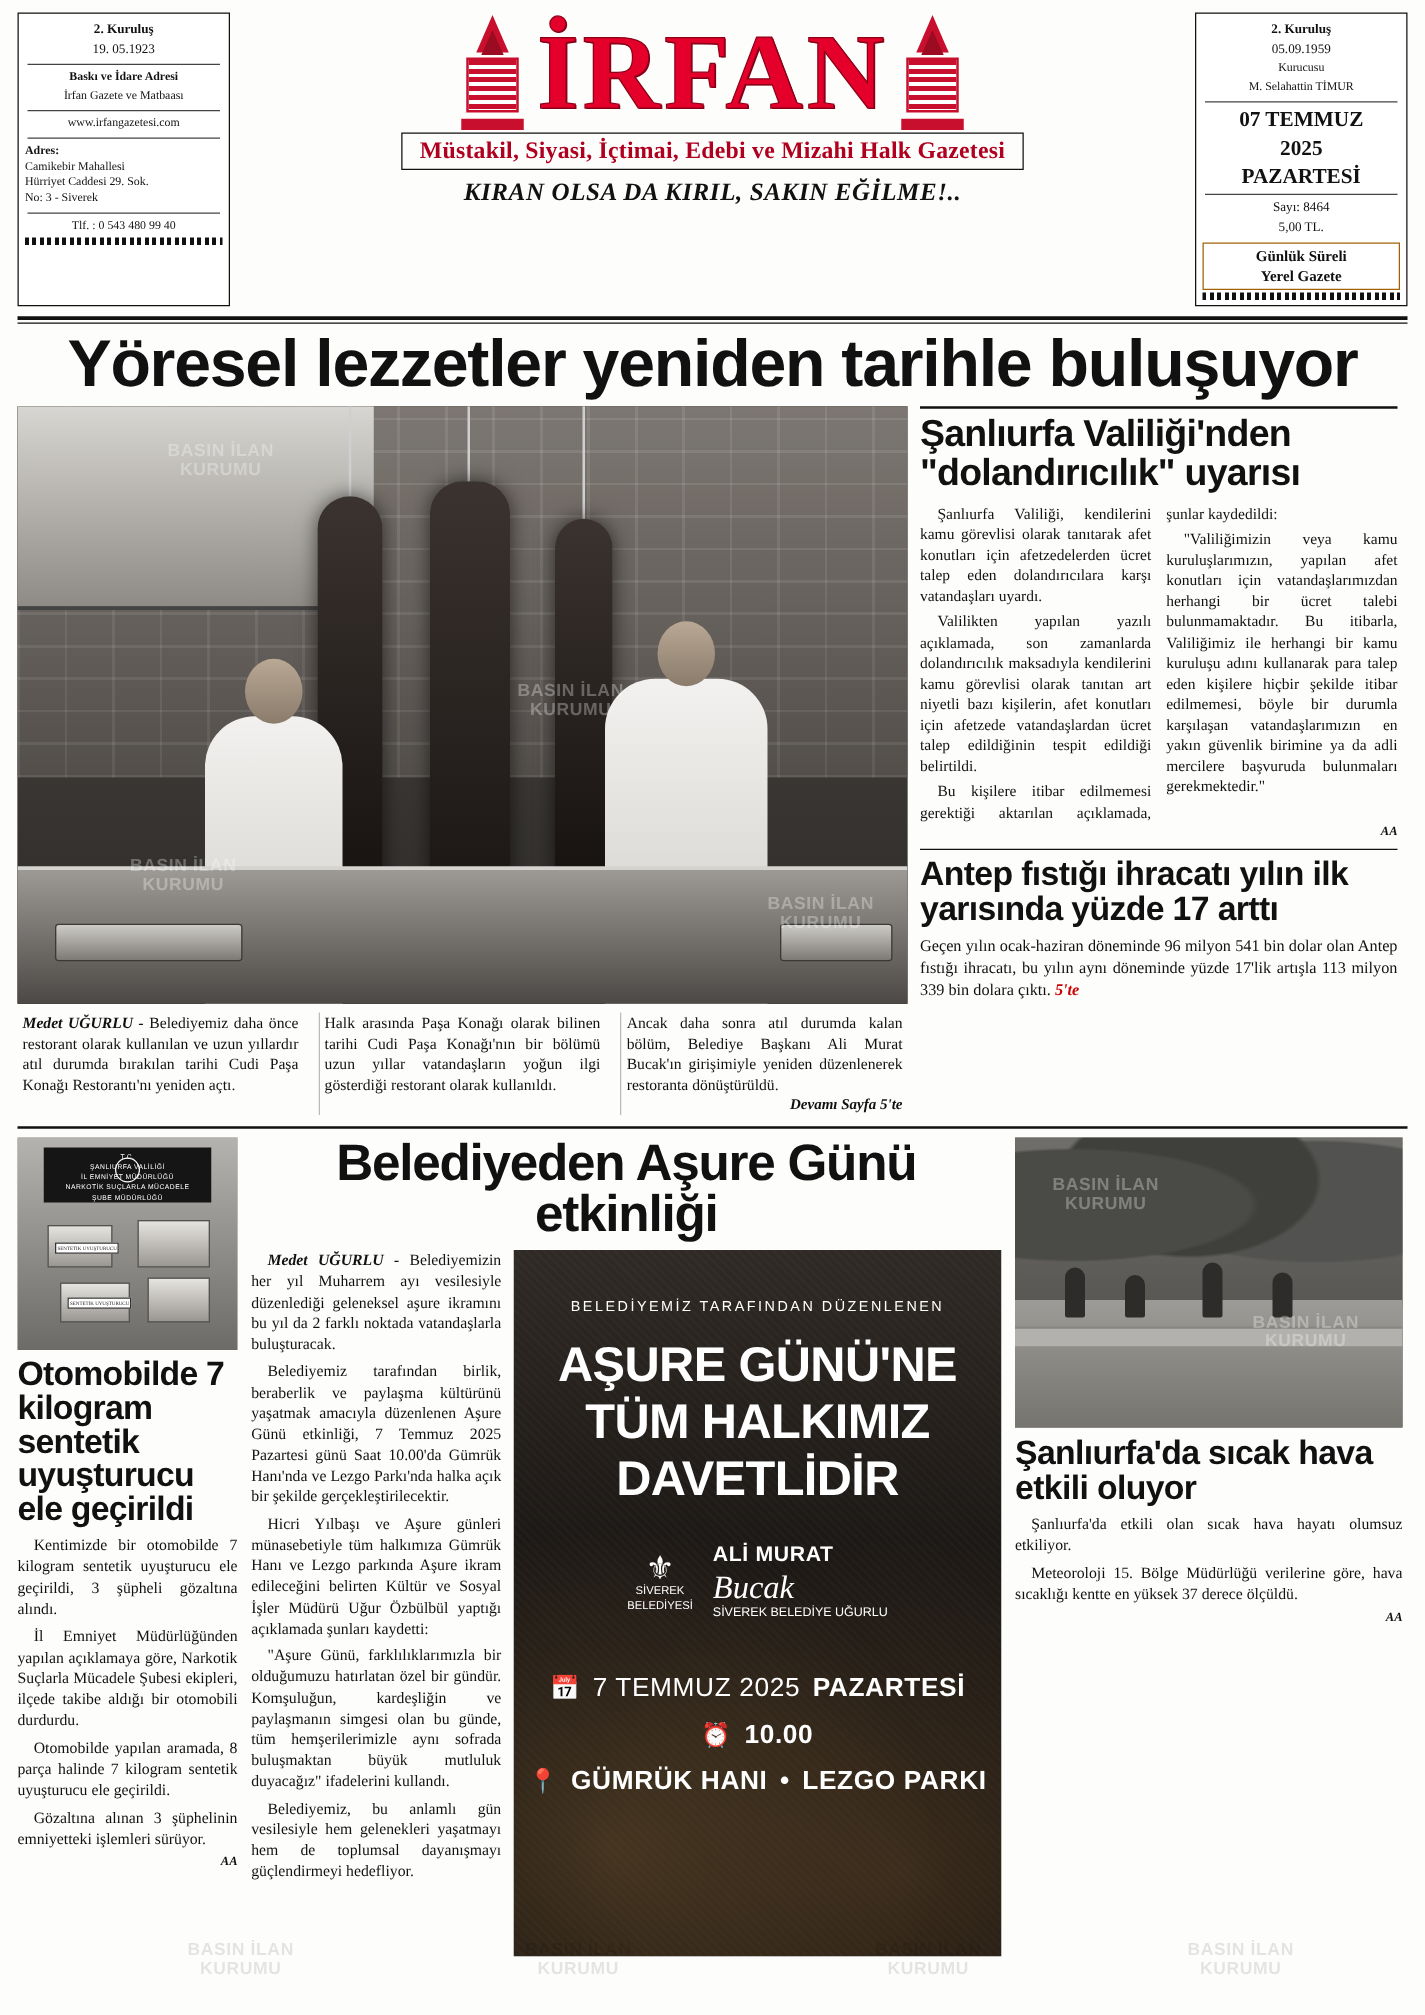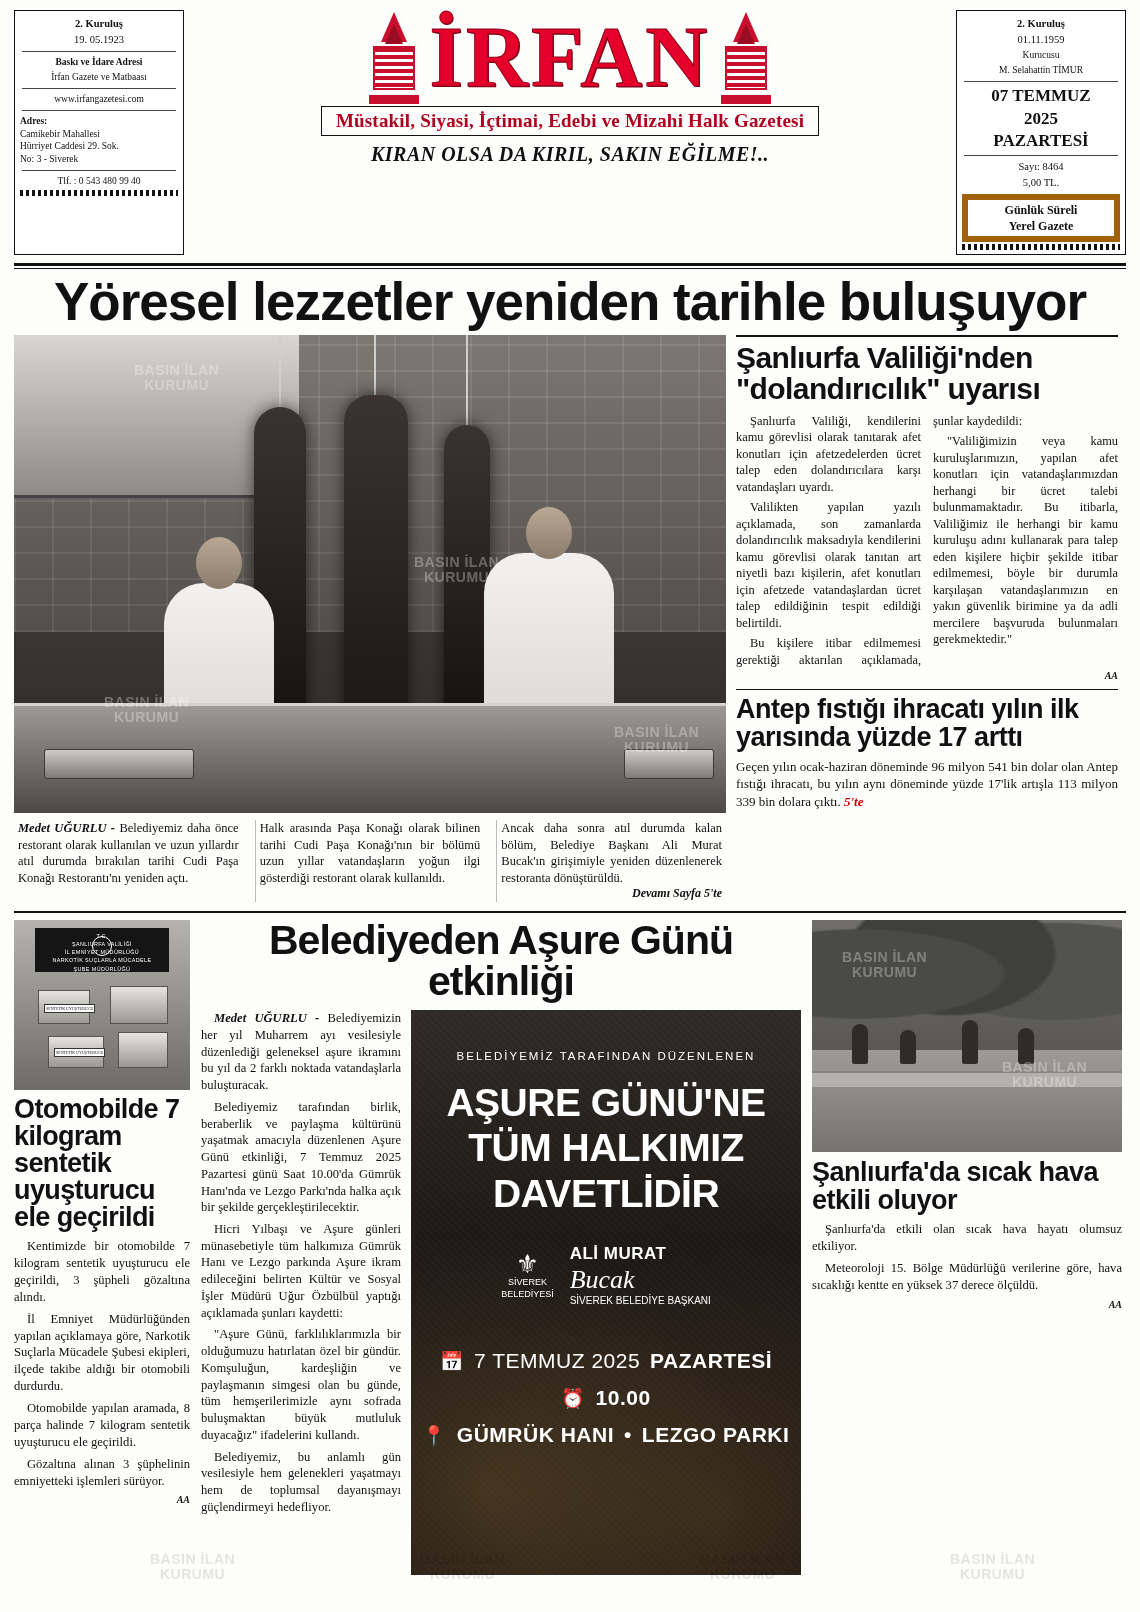--- a/index.html
+++ b/index.html
@@ -55,21 +55,21 @@
     -webkit-text-stroke:1px #8b0017;
   }
   .slogan-box {
     border:1.5px solid #111; display:inline-block; padding:3px 14px; margin-top:2px;
     font-weight:bold; font-size:19px; letter-spacing:0.2px; color:#b00020;
     font-family:"Liberation Serif", serif;
   }
   .motto { font-style:italic; font-weight:bold; font-size:20px; margin-top:7px; letter-spacing:0.5px; }
   .mast-left .addr { text-align:left; font-size:9.5px; }
   .mast-right .date { font-weight:bold; font-size:17px; line-height:1.15; margin:3px 0; }
-  .mast-right .gunluk { border:6px solid #a16207; font-weight:bold; font-size:12px; margin-top:4px; padding:2px 0; }
+  .mast-right .gunluk { border:1px solid #a16207; font-weight:bold; font-size:12px; margin-top:4px; padding:2px 0; }
   .deco { height:6px; background:repeating-linear-gradient(90deg,#111 0 3px,#fff 3px 6px); margin-top:2px; }
 
   .rule-thick { border-top:3px solid #111; margin:8px 0 2px; }
   .rule-thin { border-top:1px solid #111; margin:0 0 6px; }
 
   
   .main-headline {
     font-family:"Liberation Sans", sans-serif;
     font-weight:bold; font-size:53px; letter-spacing:-1px; text-align:center;
     margin:2px 0 7px; line-height:1.0;
@@ -295,21 +295,21 @@
             <div class="f-body"></div>
             <div class="f-base"></div>
         </div>
       </div>
       <div class="slogan-box">Müstakil, Siyasi, İçtimai, Edebi ve Mizahi Halk Gazetesi</div>
       <div class="motto">KIRAN OLSA DA KIRIL, SAKIN EĞİLME!..</div>
     </div>
 
     <div class="mast-box mast-right">
       <div class="row lbl">2. Kuruluş</div>
-      <div class="row">01.11.1959</div>
+      <div class="row">05.09.1959</div>
       <div class="row small">Kurucusu</div>
       <div class="row small">M. Selahattin TİMUR</div>
       <hr>
       <div class="date">07 TEMMUZ</div>
       <div class="date">2025</div>
       <div class="date">PAZARTESİ</div>
       <hr>
       <div class="row">Sayı: 8464</div>
       <div class="row">5,00 TL.</div>
       <div class="gunluk">
@@ -449,21 +449,21 @@
           </div>
           <div class="p-logos">
             <div class="p-logo-left">
               <div class="tulip">⚜</div>
               <div>SİVEREK</div>
               <div>BELEDİYESİ</div>
             </div>
             <div class="p-sign">
               <div class="nm">ALİ MURAT</div>
               <div class="cur">Bucak</div>
-              <div>SİVEREK BELEDİYE BAŞKANI</div>
+              <div>SİVEREK BELEDİYE UĞURLU</div>
             </div>
           </div>
           <div class="p-info">
             <div class="line">
               <span class="ic">📅</span>
               <span class="light">7 TEMMUZ 2025</span>
               <span>PAZARTESİ</span>
             </div>
             <div class="line">
               <span class="ic">⏰</span>

